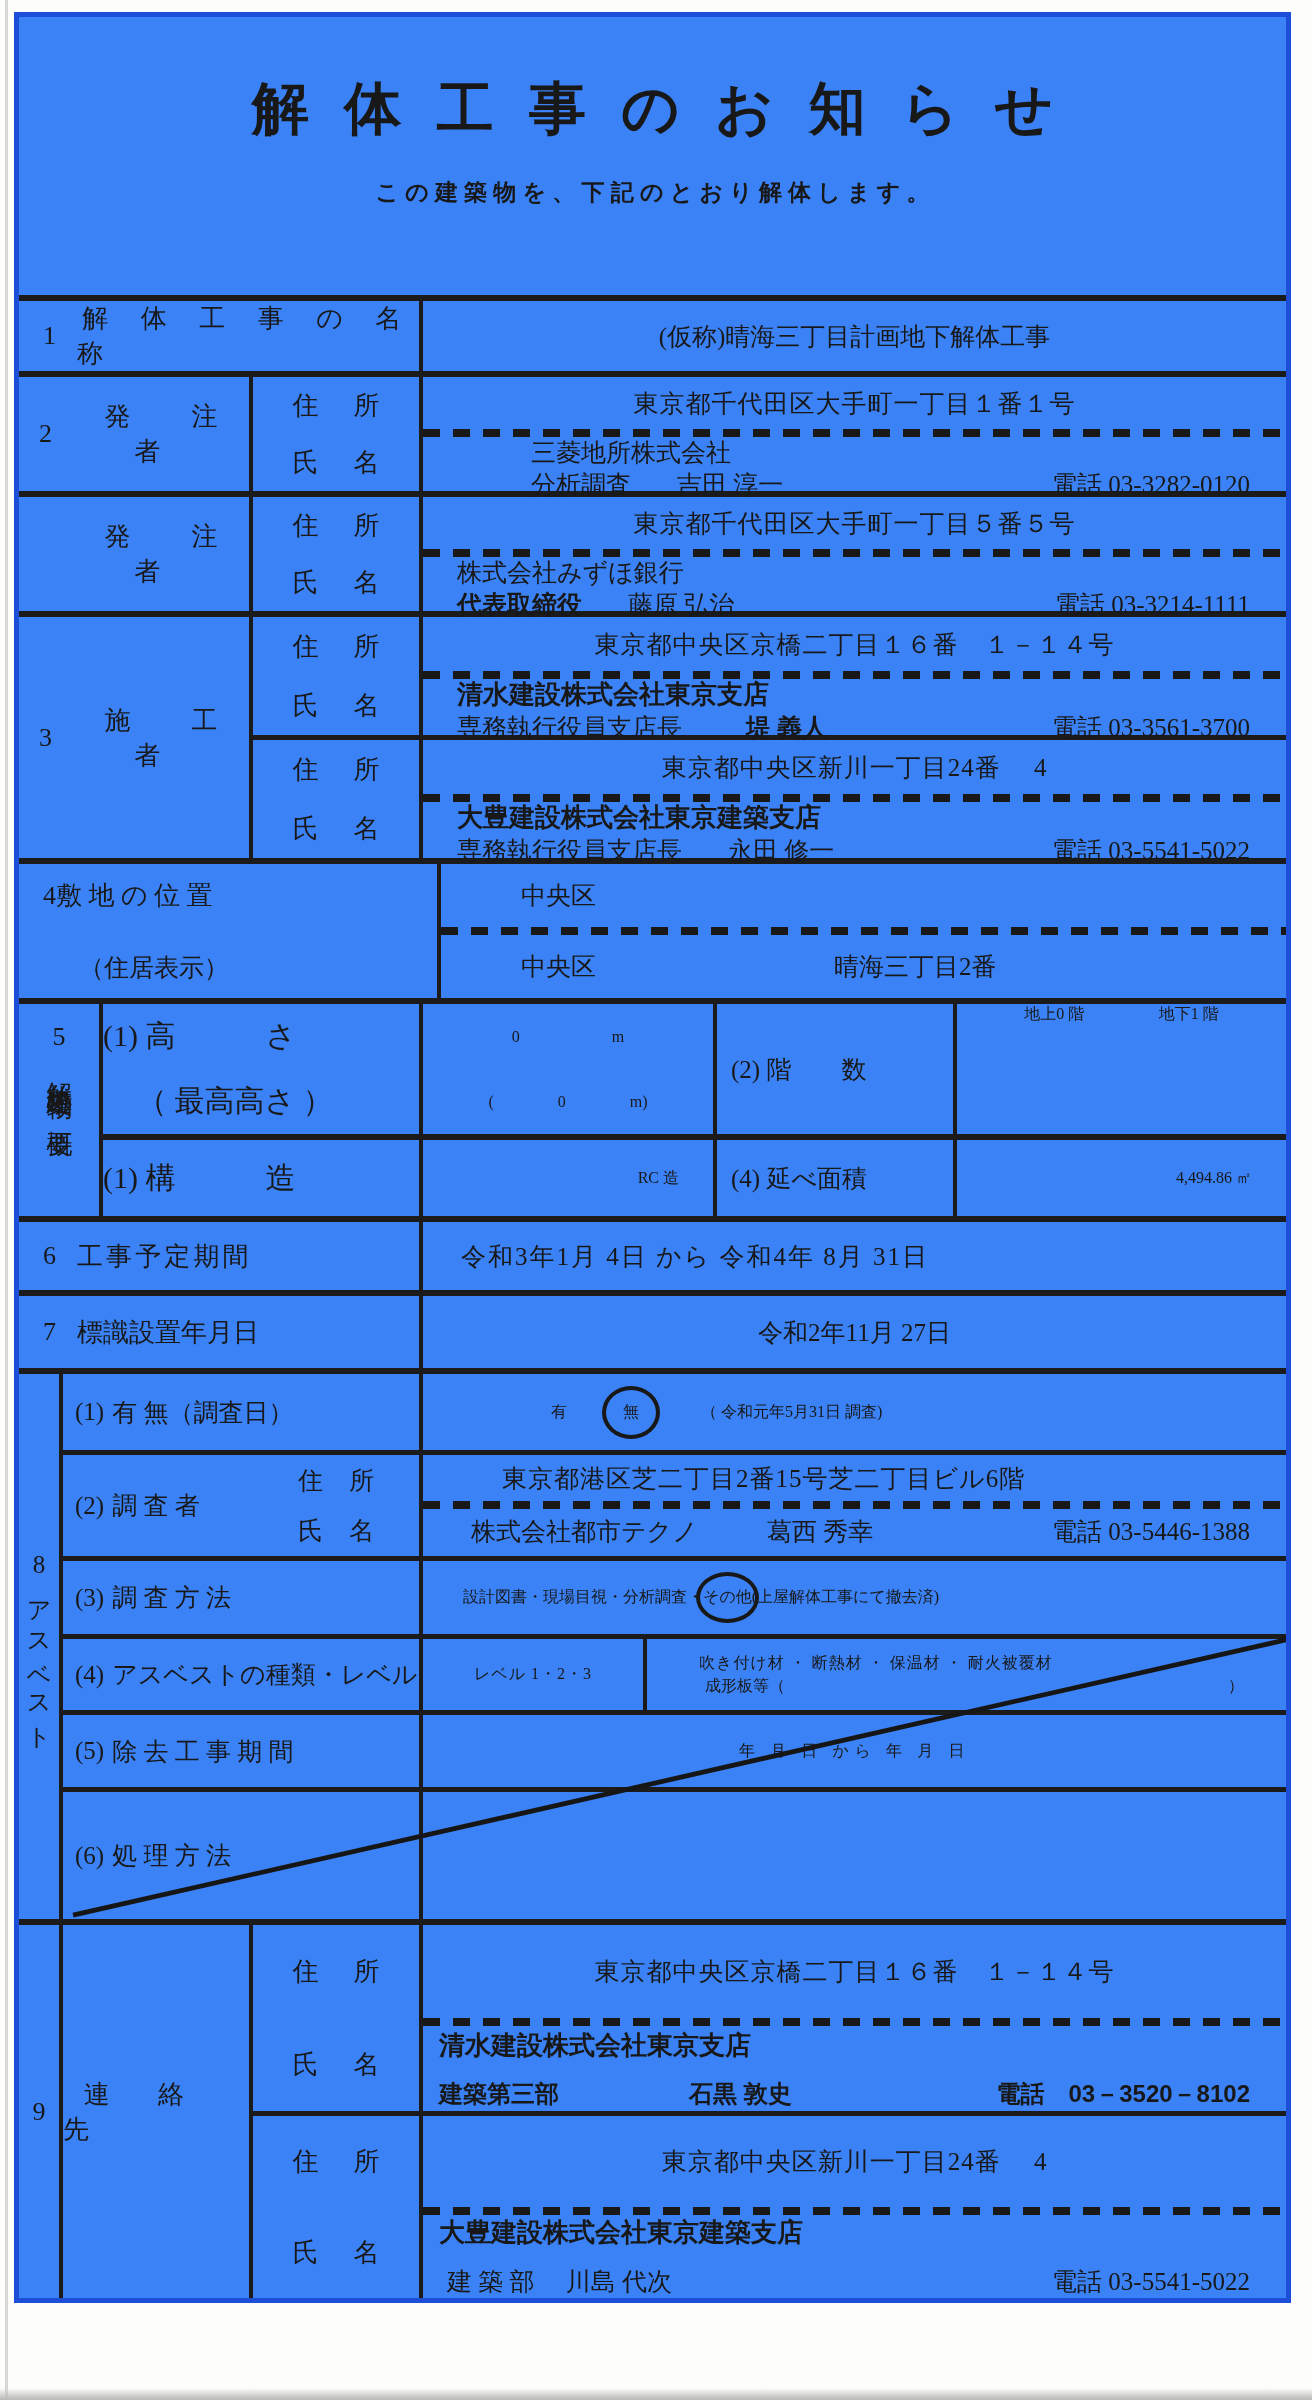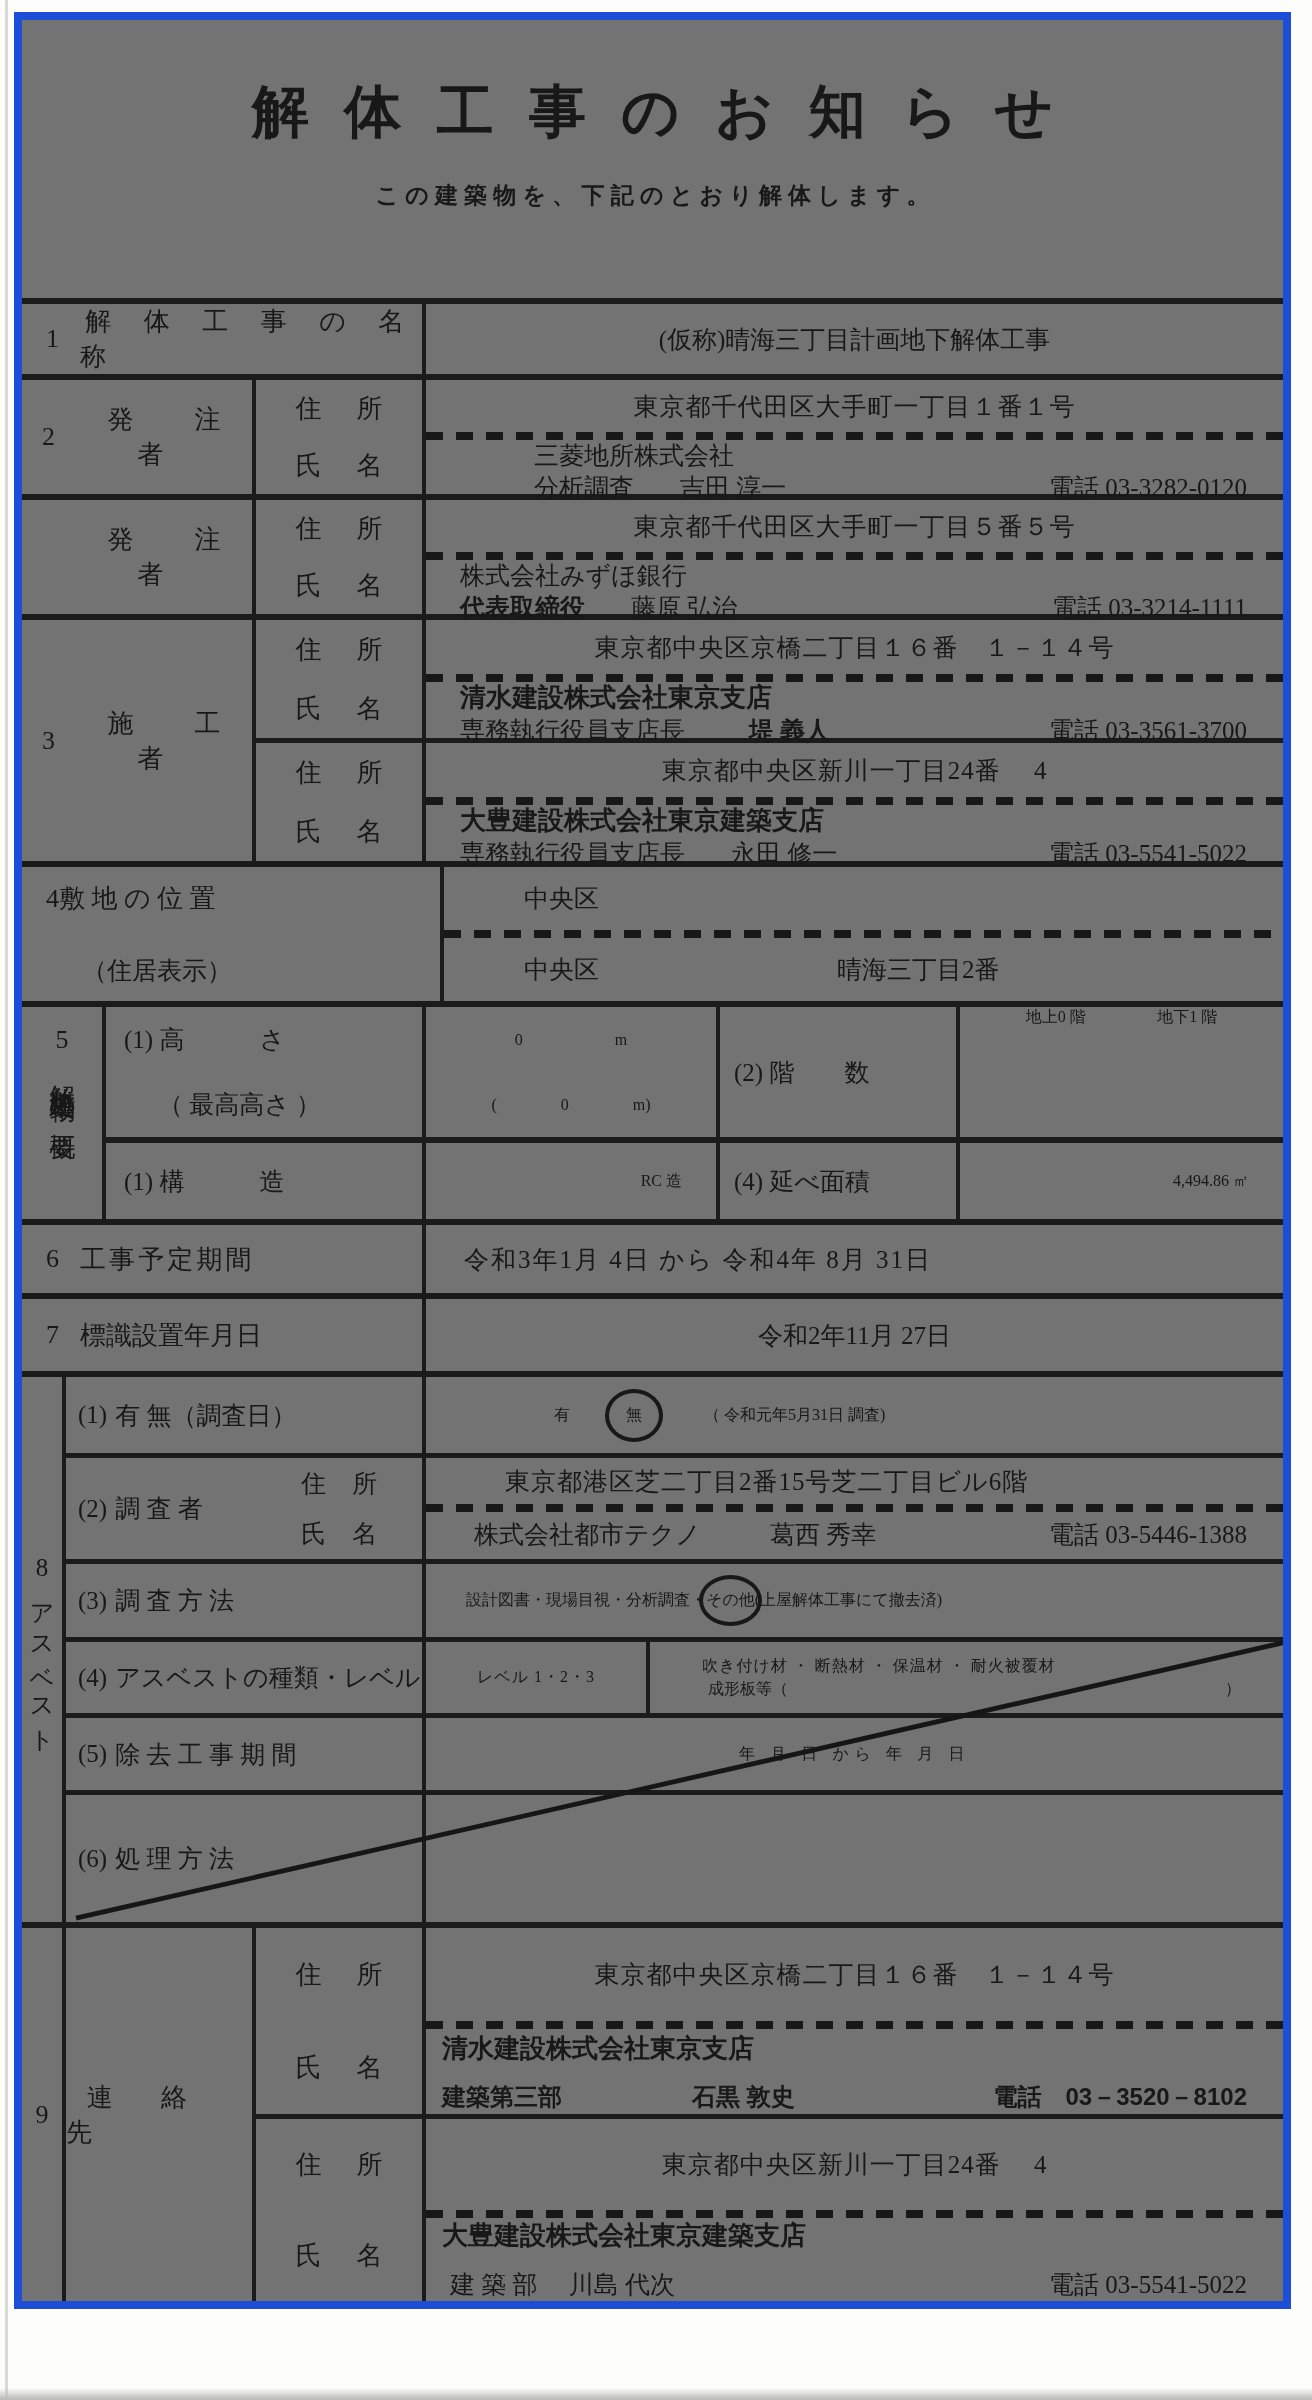--- a/index.html
+++ b/index.html
@@ -14,21 +14,21 @@
     color:var(--ink);
     -webkit-font-smoothing:antialiased;
   }
   .page{position:absolute;inset:0;}
   
   .page::before{content:"";position:absolute;left:5px;top:0;width:3px;height:100%;background:#d8d8d6;}
   .page::after{content:"";position:absolute;left:0;bottom:0;width:100%;height:12px;
     background:linear-gradient(180deg,rgba(0,0,0,0) 0%,#bdbdbb 90%);}
   .sheet{
     position:absolute;left:14px;top:12px;width:1277px;
-    border:8px solid #1d4ed8;background:#737373;box-sizing:border-box;
+    border:5px solid #1d4ed8;background:#3b82f6;box-sizing:border-box;
   }
   
   .hd{height:278px;box-sizing:border-box;padding-top:58px;text-align:center;}
   .hd h1{
     margin:0;font-size:57px;font-weight:700;
     letter-spacing:.62em;margin-right:-.62em;line-height:1.2;
   }
   .hd p{
     margin:34px 0 0 0;font-size:23px;font-weight:600;
     letter-spacing:.27em;margin-right:-.27em;
@@ -71,21 +71,21 @@
   .r4l2{padding-left:36px;font-size:25px;}
   .r4line{flex:1;display:flex;align-items:center;padding-left:80px;}
   .r4gap{margin-left:238px;}
   
   .r5narrow{width:84px;display:flex;flex-direction:column;align-items:center;padding-top:18px;font-size:26px;}
   .vtext2{writing-mode:vertical-lr;text-orientation:upright;height:126px;line-height:32px;
           letter-spacing:3px;margin-top:10px;font-size:26px;}
   .r5right{flex:1;display:flex;flex-direction:column;}
   .r5top{height:130px;display:flex;}
   .r5bot{height:76px;display:flex;border-top:6px solid var(--line);}
-  .r5lab{width:320px;display:flex;flex-direction:column;justify-content:space-around;padding-left:18px;font-size:25px;}
+  .r5lab{width:320px;display:flex;flex-direction:column;justify-content:space-around;font-size:30px;}
   .r5lab.one{justify-content:center;}
   .c294{width:294px;display:flex;flex-direction:column;justify-content:space-around;}
   .hline{display:flex;justify-content:center;gap:92px;}
   .hline2{display:flex;justify-content:center;gap:64px;}
   .c240{width:240px;display:flex;align-items:center;padding-left:14px;font-size:25px;}
   .cfl{flex:1;display:flex;flex-direction:row;justify-content:space-around;padding:0 30px;}
   .fl{display:flex;justify-content:space-between;}
   .rgt{display:flex;align-items:center;justify-content:flex-end;padding-right:34px;flex:1;}
   
   .row-6{height:74px;}

